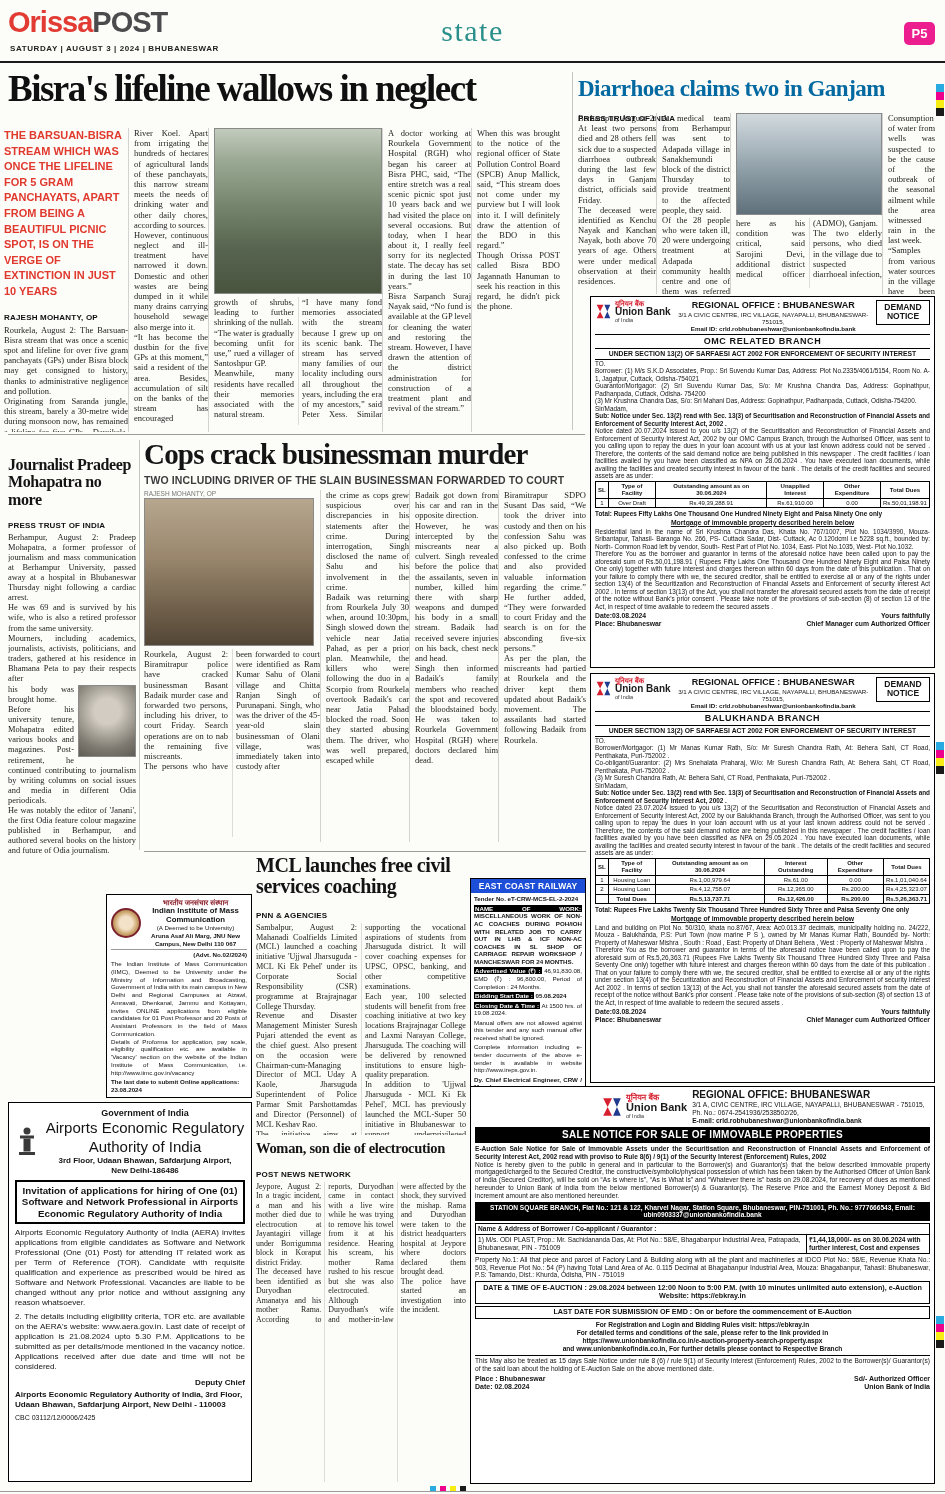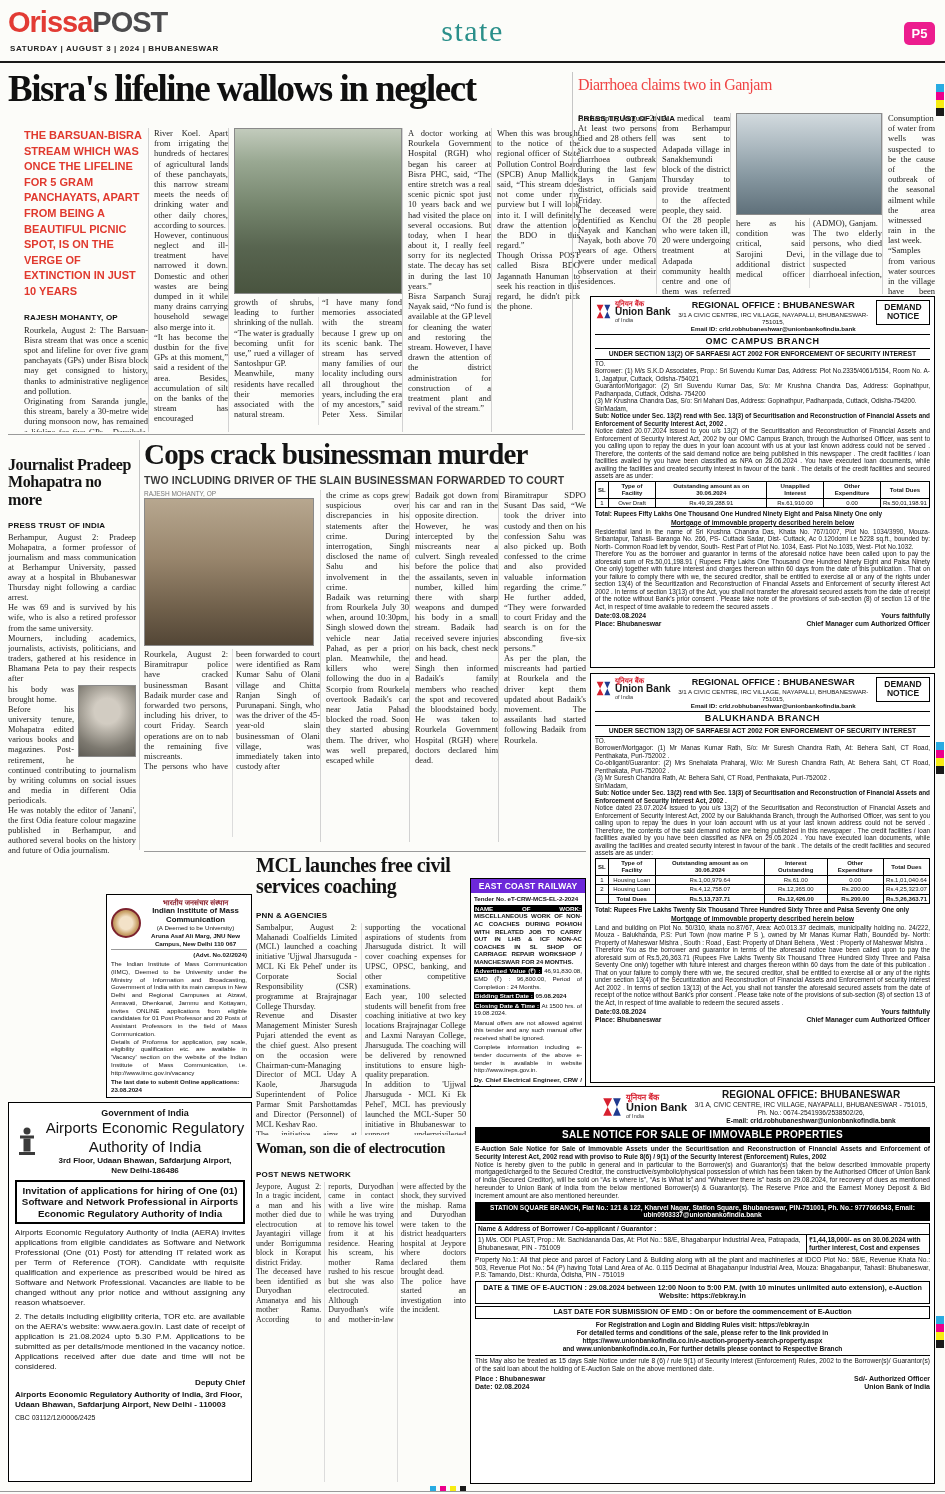--- a/index.html
+++ b/index.html
@@ -21,21 +21,21 @@
 .cols2{column-count:2;column-gap:8px;column-rule:1px solid #dcdcdc}
 .cols3{column-count:3;column-gap:7px;column-rule:1px solid #dcdcdc}
 
 .logo-orissa{color:#e23b34;font-weight:800;font-size:29px;letter-spacing:-1px}
 .logo-post{color:#4b4b4d;font-weight:800;font-size:29px;letter-spacing:-1px}
 .dateline{font-size:8px;font-weight:bold;letter-spacing:.6px;color:#222}
 .section-name{color:#2a8f8a;font-size:30px;letter-spacing:1.5px}
 .page-badge{background:#ec1d8e;color:#fff;font-weight:bold;font-size:13px;width:31px;height:23px;border-radius:5px;display:flex;align-items:center;justify-content:center}
 
 .h-bisra{font-size:37px;font-weight:bold;letter-spacing:-1.5px;line-height:1;color:#101010}
-.h-diar{font-size:16px;font-weight:normal;letter-spacing:-.5px;color:#ef4444}
+.h-diar{font-size:23px;font-weight:bold;letter-spacing:-.5px;color:#0369a1}
 .h-jour{font-size:16px;font-weight:bold;line-height:1.08;letter-spacing:-.4px}
 .h-murder{font-size:29px;font-weight:bold;letter-spacing:-.8px}
 .h-mcl{font-size:20px;font-weight:bold;line-height:1.07;letter-spacing:-.4px}
 .h-electro{font-size:14.5px;font-weight:bold;letter-spacing:-.3px}
 .red-intro{color:#e0392e;font-weight:bold;font-size:11px;line-height:1.42}
 .subhead{font-size:10.5px;font-weight:bold;color:#3c3c3c;margin:3px 0 4px;letter-spacing:.1px}
 .credit{font-size:6.5px;color:#777;margin-bottom:1px}
 
 .stream-photo{width:168px;height:166px;background:linear-gradient(180deg,#c2cbbc 0%,#99a892 20%,#74846c 48%,#586550 72%,#49543f 100%)}
 .ganjam-photo{width:146px;height:102px;background:linear-gradient(180deg,#d2dade 0%,#acb9c0 32%,#8798a1 62%,#5f707a 100%)}
@@ -58,21 +58,21 @@
 .section-bar{text-align:center;font-weight:bold;font-size:6.8px;border-bottom:1px solid #000;padding:1px 0}
 .nb-text{font-size:6.4px;line-height:1.17;text-align:justify}
 .nb-sub{font-weight:bold;text-align:justify;font-size:6.4px;line-height:1.17}
 .nb-table{width:100%;border-collapse:collapse;margin:2px 0;font-size:6px}
 .nb-table th,.nb-table td{border:1px solid #000;padding:1px 2px;text-align:center;line-height:1.1}
 .total-line{font-weight:bold;font-size:6.4px}
 .mort-head{text-align:center;font-weight:bold;text-decoration:underline;font-size:6.8px;margin:1px 0}
 .nb-foot{display:flex;justify-content:space-between;font-weight:bold;font-size:6.8px;margin-top:2px}
 
 .rail{border:1.5px solid #000;font-size:6.2px;line-height:1.22;overflow:hidden;background:#fff}
-.rail-head{background:#6d28d9;color:#fff;font-weight:bold;text-align:center;font-size:8.5px;padding:2px 1px;letter-spacing:.2px}
+.rail-head{background:#1d4ed8;color:#fff;font-weight:bold;text-align:center;font-size:8.5px;padding:2px 1px;letter-spacing:.2px}
 .rail-body{padding:2px 3px}
 .rail-body p{margin-bottom:2px;text-align:justify}
 .inv{background:#000;color:#fff;font-weight:bold;padding:0 1px}
 .rail-sign{text-align:right;font-weight:bold}
 .rail-ref{border:1px solid #000;display:inline-block;padding:0 2px;font-size:5.8px;margin-top:1px}
 
 .iimc{border:1px solid #000;padding:3px 4px;font-size:6.2px;line-height:1.25;overflow:hidden;background:#fff}
 .iimc-logo{width:30px;height:30px;border-radius:50%;border:2px solid #7c222e;background:radial-gradient(circle,#f3e2c8 0 35%,#caa36a 62%,#8a5a32 100%);flex:none}
 .iimc-hindi{color:#8a1f2b;font-weight:bold;font-size:7.2px}
 .iimc-name{font-weight:bold;font-size:7.8px;line-height:1.1}
@@ -101,21 +101,21 @@
 
 <div class="abs" style="left:8px;top:6px">
   <span class="logo-orissa">Orissa</span><span class="logo-post">POST</span>
 </div>
 <div class="abs dateline" style="left:10px;top:44px">SATURDAY | AUGUST 3 | 2024 | BHUBANESWAR</div>
 <div class="abs section-name serif" style="left:0;right:0;top:14px;text-align:center">state</div>
 <div class="abs page-badge" style="right:10px;top:22px">P5</div>
 <div class="abs hrule" style="left:0;top:61px;width:945px"></div>
 
 <h1 class="abs serif h-bisra" style="left:8px;top:70px;width:562px">Bisra's lifeline wallows in neglect</h1>
-<div class="abs flexrow" style="left:24px;top:128px;width:562px;height:304px;overflow:hidden">
+<div class="abs flexrow" style="left:4px;top:128px;width:562px;height:304px;overflow:hidden">
   <div class="col" style="width:124px">
     <div class="red-intro pre">THE BARSUAN-BISRA STREAM WHICH WAS ONCE THE LIFELINE FOR 5 GRAM PANCHAYATS, APART FROM BEING A BEAUTIFUL PICNIC SPOT, IS ON THE VERGE OF EXTINCTION IN JUST 10 YEARS</div>
     <div class="byline">RAJESH MOHANTY, OP</div>
     <div class="body-text just pre">Rourkela, August 2: The Barsuan-Bisra stream that was once a scenic spot and lifeline for over five gram panchayats (GPs) under Bisra block may get consigned to history, thanks to administrative negligence and pollution.
 Originating from Saranda jungle, this stream, barely a 30-metre wide during monsoon now, has remained a lifeline for five GPs - Dareikela, Maneka, Udushu, Bisra and Santoshpur. After passing through these GPs, it flows into</div>
   </div>
   <div class="col body-text just pre" style="width:80px">River Koel. Apart from irrigating the hundreds of hectares of agricultural lands of these panchayats, this narrow stream meets the needs of drinking water and other daily chores, according to sources.
 However, continuous neglect and ill-treatment have narrowed it down. Domestic and other wastes are being dumped in it while many drains carrying household sewage also merge into it.
 “It has become the dustbin for the five GPs at this moment,” said a resident of the area. Besides, accumulation of silt on the banks of the stream has encouraged</div>
   <div class="col" style="width:174px">
@@ -198,21 +198,21 @@
         <div class="ub-of">of India</div>
       </div>
     </div>
     <div class="nb-office">
       <div class="o1">REGIONAL OFFICE : BHUBANESWAR</div>
       <div class="o2">3/1 A CIVIC CENTRE, IRC VILLAGE, NAYAPALLI, BHUBANESWAR-751015,</div>
       <div class="o3">Email ID: crld.robhubaneshwar@unionbankofindia.bank</div>
     </div>
     <div class="demand-box">DEMAND NOTICE</div>
   </div>
-  <div class="branch-line">OMC CAMPUS BRANCH</div>
+  <div class="branch-line">OMC RELATED BRANCH</div>
   <div class="section-bar">UNDER SECTION 13(2) OF SARFAESI ACT 2002 FOR ENFORCEMENT OF SECURITY INTEREST</div>
   <div class="nb-text pre">TO.
 Borrower: (1) M/s S.K.D Associates, Prop.: Sri Suvendu Kumar Das, Address: Plot No.2335/4061/5154, Room No. A-1, Jagatpur, Cuttack, Odisha-754021
 Guarantor/Mortgagor: (2) Sri Suvendu Kumar Das, S/o: Mr Krushna Chandra Das, Address: Gopinathpur, Padhanpada, Cuttack, Odisha- 754200
 (3) Mr Krushna Chandra Das, S/o: Sri Mahani Das, Address: Gopinathpur, Padhanpada, Cuttack, Odisha-754200.
 Sir/Madam,</div>
   <div class="nb-sub">Sub: Notice under Sec. 13(2) read with Sec. 13(3) of Securitisation and Reconstruction of Financial Assets and Enforcement of Security Interest Act, 2002 .</div>
   <div class="nb-text">Notice dated 20.07.2024 issued to you u/s 13(2) of the Securitisation and Reconstruction of Financial Assets and Enforcement of Security Interest Act, 2002 by our OMC Campus Branch, through the Authorised Officer, was sent to you calling upon to repay the dues in your loan account with us at your last known address could not be served . Therefore, the contents of the said demand notice are being published in this newspaper . The credit facilities / loan facilities availed by you have been classified as NPA on 28.06.2024 . You have executed loan documents, while availing the facilities and created security interest in favour of the bank . The details of the credit facilities and secured assets are as under:</div>
   <table class="nb-table">
     <tbody>
@@ -412,21 +412,21 @@
       <svg width="22" height="22" viewBox="0 0 20 20">
           <path d="M2 2h8l-4 8 4 8H2l4-8z" fill="#d7202f"></path>
           <path d="M18 2h-7l3.5 8-3.5 8h7l-3.5-8z" fill="#203a8f"></path>
         </svg>
       <div class="ub-stack">
         <div class="ub-hindi" style="font-size:8px">यूनियन बैंक</div>
         <div class="ub-name" style="font-size:11px">Union Bank</div>
         <div class="ub-of">of India</div>
       </div>
     </div>
-    <div style="text-align:center;flex:1">
+    <div style="text-align:left;flex:1">
       <div style="font-weight:bold;font-size:10px">REGIONAL OFFICE: BHUBANESWAR</div>
       <div style="font-size:6.6px">3/1 A, CIVIC CENTRE, IRC VILLAGE, NAYAPALLI, BHUBANESWAR - 751015, Ph. No.: 0674-2541936/2538502/26,</div>
       <div style="font-size:6.6px;font-weight:bold">E-mail: crld.robhubaneshwar@unionbankofindia.bank</div>
     </div>
   </div>
   <div class="black-bar">SALE NOTICE FOR SALE OF IMMOVABLE PROPERTIES</div>
   <div style="font-weight:bold;text-align:justify">E-Auction Sale Notice for Sale of Immovable Assets under the Securitisation and Reconstruction of Financial Assets and Enforcement of Security Interest Act, 2002 read with proviso to Rule 8(6) / 9(1) of the Security Interest (Enforcement) Rules, 2002</div>
   <div class="just">Notice is hereby given to the public in general and in particular to the Borrower(s) and Guarantor(s) that the below described immovable property mortgaged/charged to the Secured Creditor, the constructive/symbolic/physical possession of which has been taken by the Authorised Officer of Union Bank of India (Secured Creditor), will be sold on “As is where is”, “As is What Is” and “Whatever there is” basis on 29.08.2024, for recovery of dues as mentioned hereunder to Union Bank of India from the below mentioned Borrower(s) &amp; Guarantor(s). The Reserve Price and the Earnest Money Deposit &amp; Bid increment amount are also mentioned hereunder.</div>
   <div class="branch-bar">STATION SQUARE BRANCH, Flat No.: 121 &amp; 122, Kharvel Nagar, Station Square, Bhubaneswar, PIN-751001, Ph. No.: 9777666543, Email: ubin0903337@unionbankofindia.bank</div>
   <div class="sale-grid">

